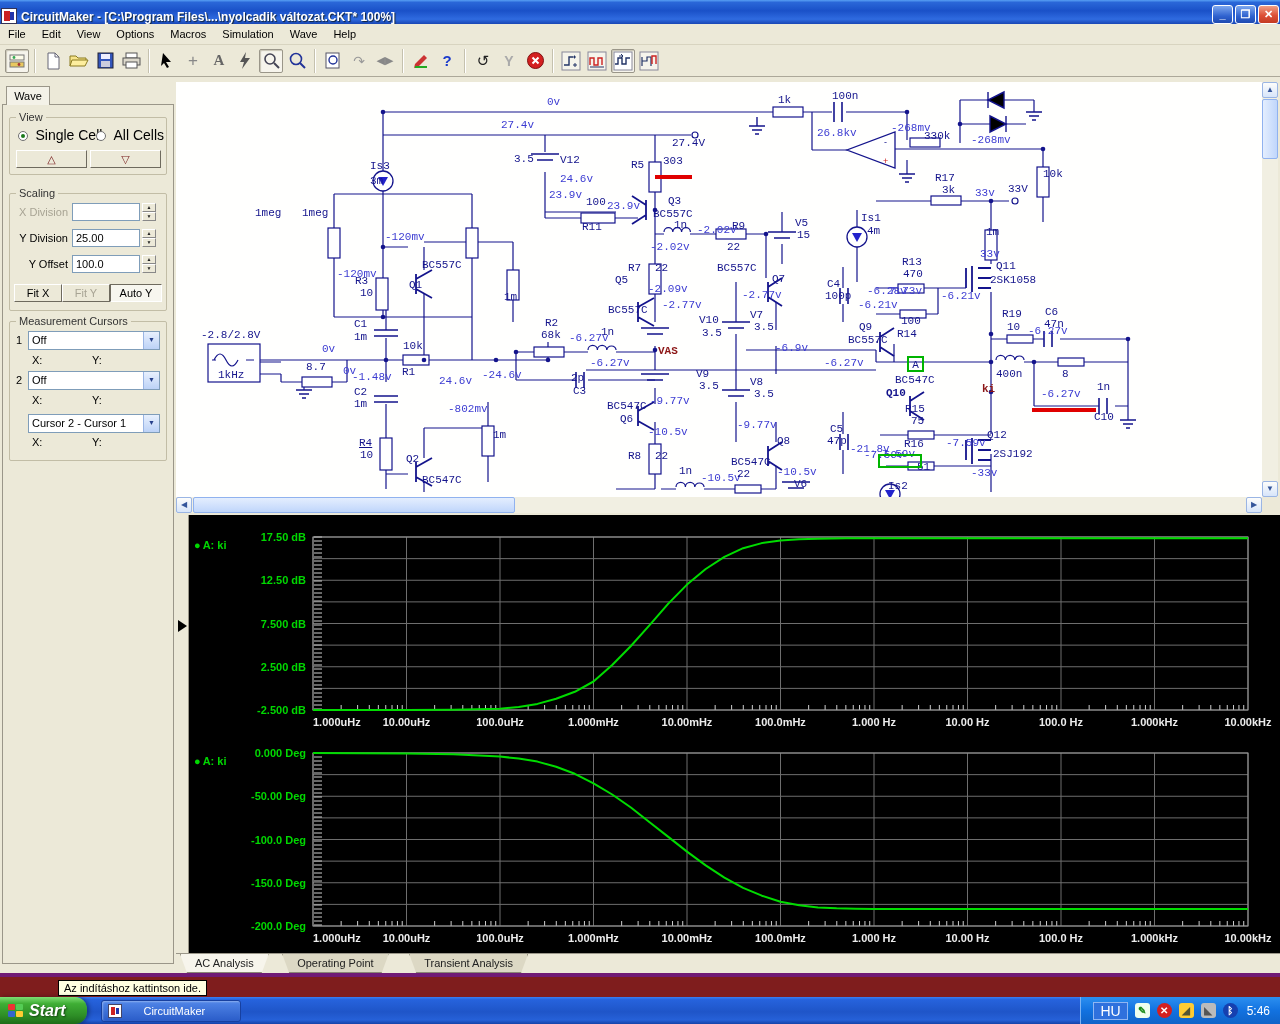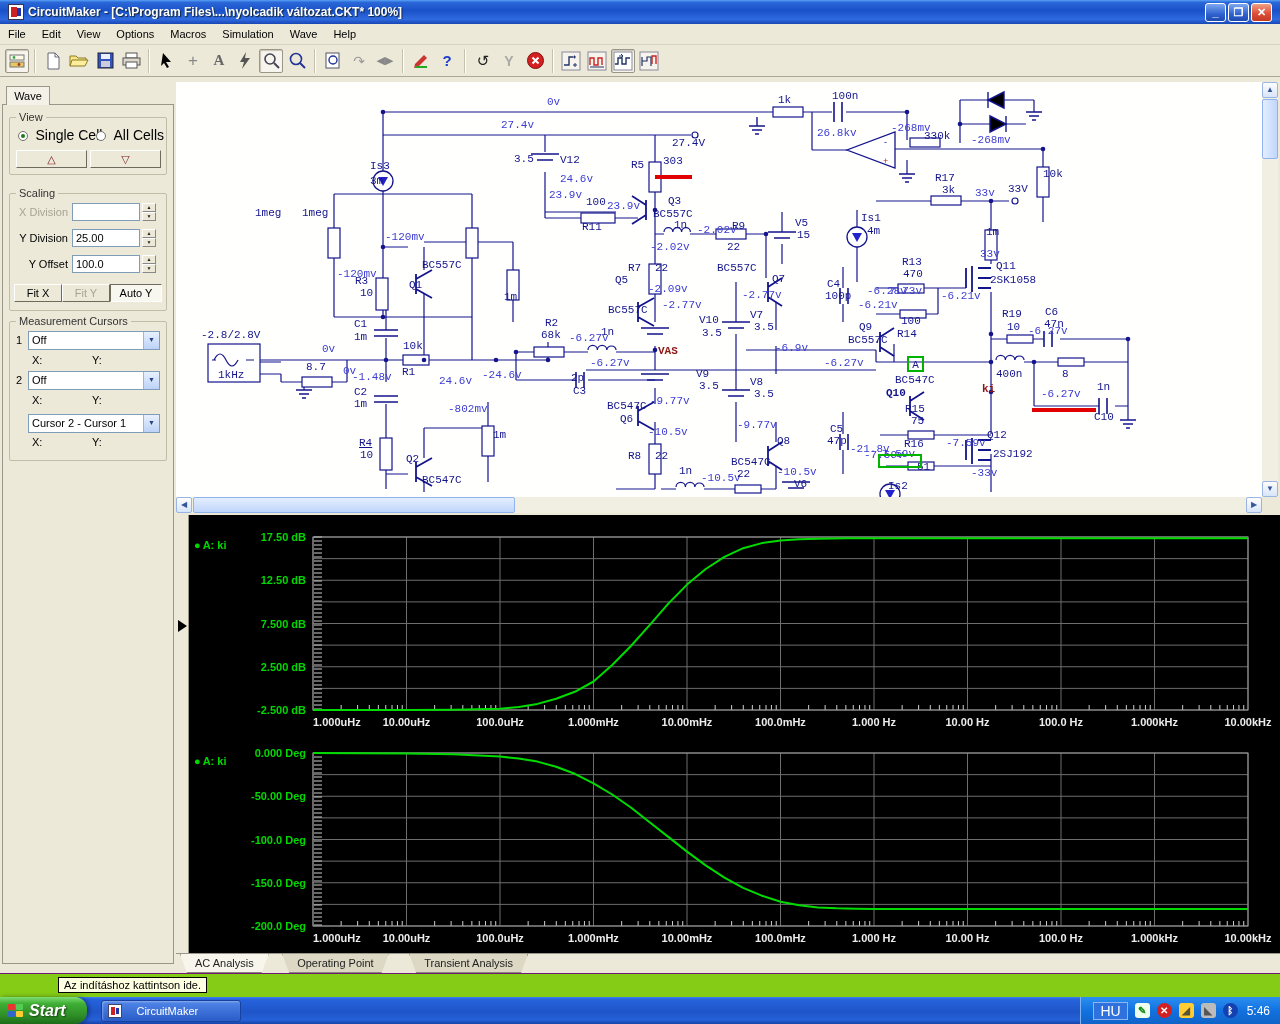--- a/index.html
+++ b/index.html
@@ -3,21 +3,21 @@
 <meta charset="utf-8">
 <style>
   html,body{margin:0;padding:0;width:1280px;height:1024px;overflow:hidden;
     font-family:"Liberation Sans",sans-serif;background:#ece9d8;position:relative;}
   *{box-sizing:border-box;}
   .abs{position:absolute;}
 
   
   .titlebar{left:0;top:0;width:1280px;height:24px;
     background:linear-gradient(180deg,#58a0f4 0%,#2a67d8 10%,#1a51c8 45%,#2f6be0 80%,#1946b4 100%);
-    display:flex;align-items:center;color:#fff;font-weight:bold;font-size:12px;padding:0 8px;}
+    display:flex;align-items:flex-end;color:#fff;font-weight:bold;font-size:12px;padding:0 1px;}
   .titlebar .apptitle{flex:1;white-space:nowrap;overflow:hidden;text-shadow:1px 1px 1px #123;}
   .appicon{width:16px;height:16px;margin-right:4px;background:#fff;border:1px solid #335;
     position:relative;flex:0 0 16px;}
   .appicon::before{content:"";position:absolute;left:2px;top:2px;width:6px;height:10px;background:#c22;}
   .appicon::after{content:"";position:absolute;right:2px;top:3px;width:4px;height:8px;background:#23a;}
   .winbtn{width:21px;height:19px;margin-left:2px;border:1px solid #fff;border-radius:3px;
     color:#fff;font-size:11px;line-height:16px;text-align:center;font-weight:bold;
     background:linear-gradient(180deg,#7da8ef,#2f62cf 60%,#1e4ab0);}
   .winbtn.close{background:linear-gradient(180deg,#f0a086,#dd5037 55%,#c33a22);}
 
@@ -88,35 +88,35 @@
   .legend{position:absolute;color:#00d800;font-size:11px;font-weight:bold;}
   .legend .dot{color:#00d800;margin-right:2px;}
   .plot{position:absolute;left:0;}
 
   
   .tabrow{left:176px;top:953px;width:1104px;height:20px;background:#ece9d8;border-top:1px solid #9a9689;}
   .btab{position:absolute;top:0;height:19px;font-size:11px;line-height:18px;padding:0 14px;
     background:#dcd8c4;border:1px solid #8a8675;border-top:none;color:#222;
     clip-path:polygon(0 0,100% 0,calc(100% - 7px) 100%,7px 100%);}
   .btab.active{background:#f7f5ec;font-weight:normal;z-index:2;}
-  .statusrow{left:0;top:973px;width:1280px;height:32px;background:#84cc16;border-top:1px solid #701a75;}
+  .statusrow{left:0;top:973px;width:1280px;height:32px;background:#7f1d1d;border-top:4px solid #701a75;}
   .tooltip{position:absolute;left:58px;top:3px;background:#ffffe1;border:1px solid #000;
     font-size:11px;padding:1px 5px;white-space:nowrap;}
 
   
   .taskbar{left:0;top:997px;width:1280px;height:27px;
     background:linear-gradient(180deg,#3a80f2 0%,#2663dd 9%,#1f55c8 55%,#2661d8 85%,#1542a8 100%);
     display:flex;align-items:center;color:#fff;}
   .startbtn{height:27px;padding:0 22px 0 8px;display:flex;align-items:center;gap:5px;
     background:linear-gradient(180deg,#7ede73 0%,#3fae35 25%,#2d8d26 70%,#1d6c18 100%);
     border-radius:0 12px 12px 0;font-size:16px;font-style:italic;font-weight:bold;
     text-shadow:1px 1px 2px #14400f;box-shadow:2px 0 4px rgba(0,0,20,.4);}
   .winflag{width:16px;height:14px;display:grid;grid-template-columns:7px 7px;grid-template-rows:6px 6px;gap:1px;}
   .winflag span{border-radius:1px;}
-  .taskbtn{margin-left:14px;height:22px;width:140px;display:flex;align-items:center;gap:14px;
+  .taskbtn{margin-left:14px;height:22px;width:140px;display:flex;align-items:center;gap:21px;
     background:linear-gradient(180deg,#5186e8,#2a5cc8);border:1px solid #17ate;border:1px solid #1740a0;
     border-radius:3px;font-size:11px;padding:0 6px;box-shadow:inset 1px 1px 2px rgba(255,255,255,.35);}
   .tbicon{width:14px;height:14px;background:#fff;border:1px solid #446;position:relative;}
   .tbicon::before{content:"";position:absolute;left:2px;top:2px;width:4px;height:8px;background:#c22;}
   .tbicon::after{content:"";position:absolute;right:2px;top:3px;width:3px;height:6px;background:#23a;}
   .tray{margin-left:auto;height:27px;display:flex;align-items:center;gap:7px;padding:0 10px 0 12px;
     background:linear-gradient(180deg,#2b8ff0 0%,#1272e0 50%,#0f63c8 100%);
     border-left:1px solid #7ab2f4;font-size:12px;}
   .hu{background:#2f71dd;border:1px solid #8fb6f2;padding:0 6px;font-size:14px;height:18px;line-height:16px;}
   .trayico{width:15px;height:15px;border-radius:3px;font-size:10px;line-height:15px;text-align:center;font-weight:bold;}

